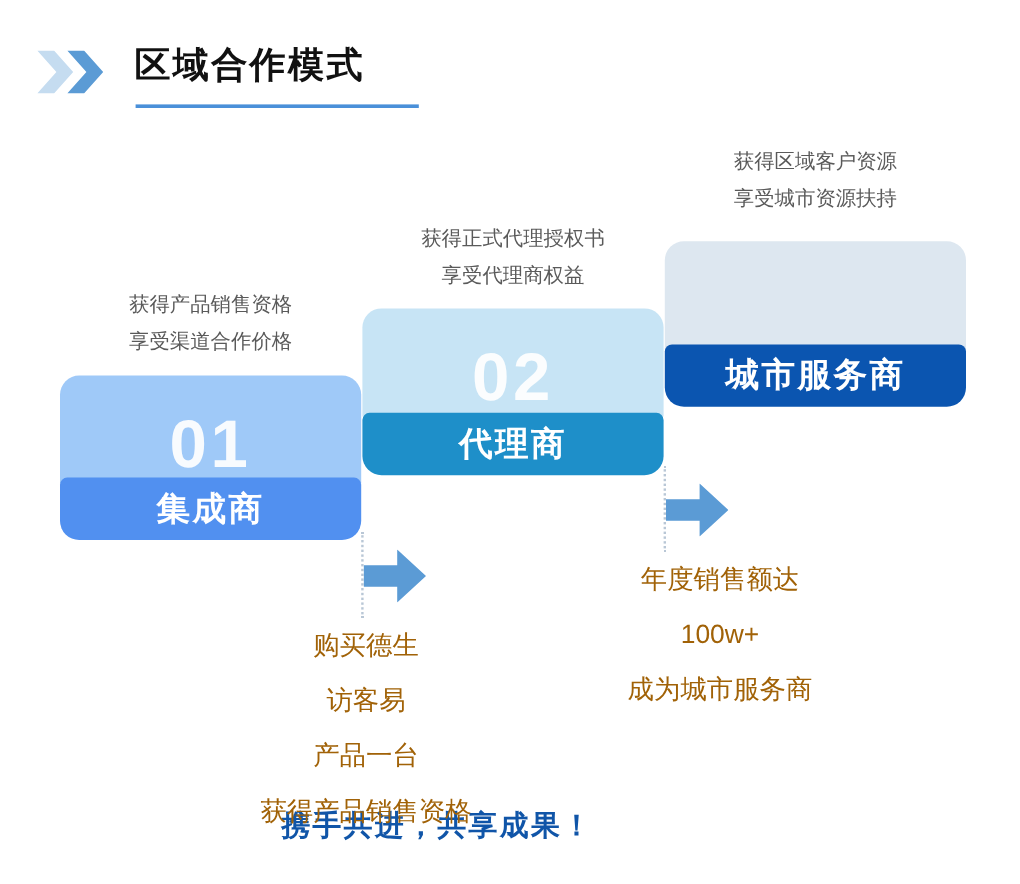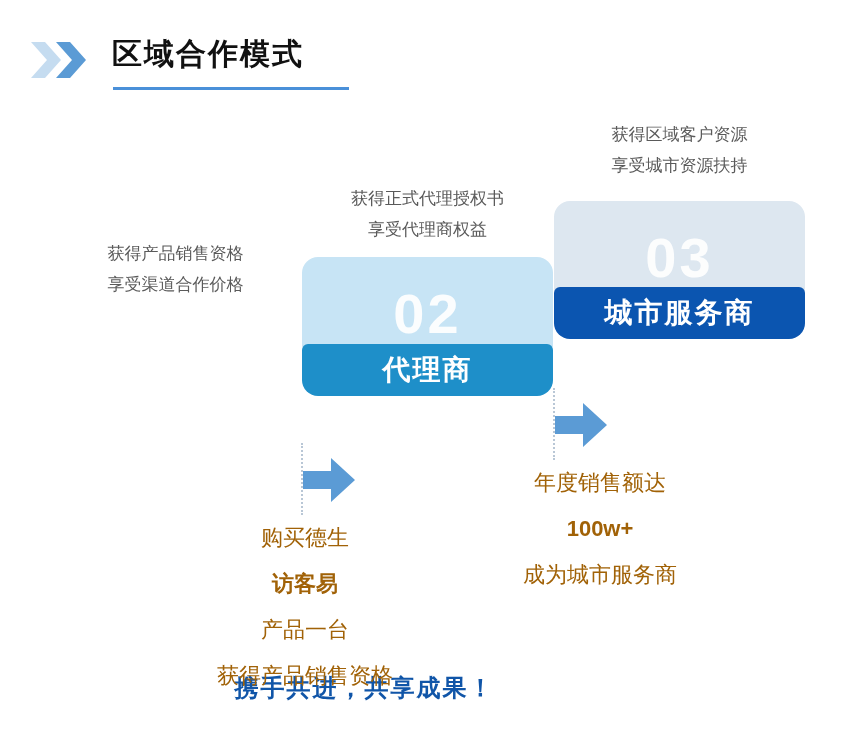--- a/index.html
+++ b/index.html
@@ -168,21 +168,21 @@
   
   .req {
     position: absolute;
     text-align: center;
     color: #a16207;
     font-size: 22px;
     line-height: 46px;
     white-space: nowrap;
     z-index: 4;
   }
-  .req b { font-weight: bold; }
+  .req b { font-weight: normal; }
   #req-1 { left: 135px; top: 515px; width: 340px; }
   #req-2 { left: 430px; top: 460px; width: 340px; }
   .req span { display: block; }
 
   
   .slogan {
     position: absolute;
     left: 0;
     top: 672px;
     width: 729px;
@@ -221,32 +221,37 @@
   </div>
   <div class="desc" id="desc-2">
     <span>获得正式代理授权书</span>
     <span>享受代理商权益</span>
   </div>
   <div class="desc" id="desc-3">
     <span>获得区域客户资源</span>
     <span>享受城市资源扶持</span>
   </div>
 
+  <div class="card" id="card-1">
+    <div class="card-top"></div>
+    <div class="card-bottom"></div>
+    <div class="card-num">01</div>
+    <div class="card-label">集成商</div>
+  </div>
 
   <div class="card" id="card-2">
     <div class="card-top"></div>
     <div class="card-bottom"></div>
     <div class="card-num">02</div>
     <div class="card-label">代理商</div>
   </div>
 
   <div class="card" id="card-3">
     <div class="card-top"></div>
     <div class="card-bottom"></div>
-    <div class="card-num">03</div>
     <div class="card-label">城市服务商</div>
   </div>
 
   <div class="connector" id="connector-1">
     <div class="dot-line"></div>
     <div class="arrow">
       <svg width="52" height="44" viewBox="0 0 52 44">
         <polygon points="0,13 28,13 28,0 52,22 28,44 28,31 0,31" fill="#5b9bd5"></polygon>
       </svg>
     </div>

